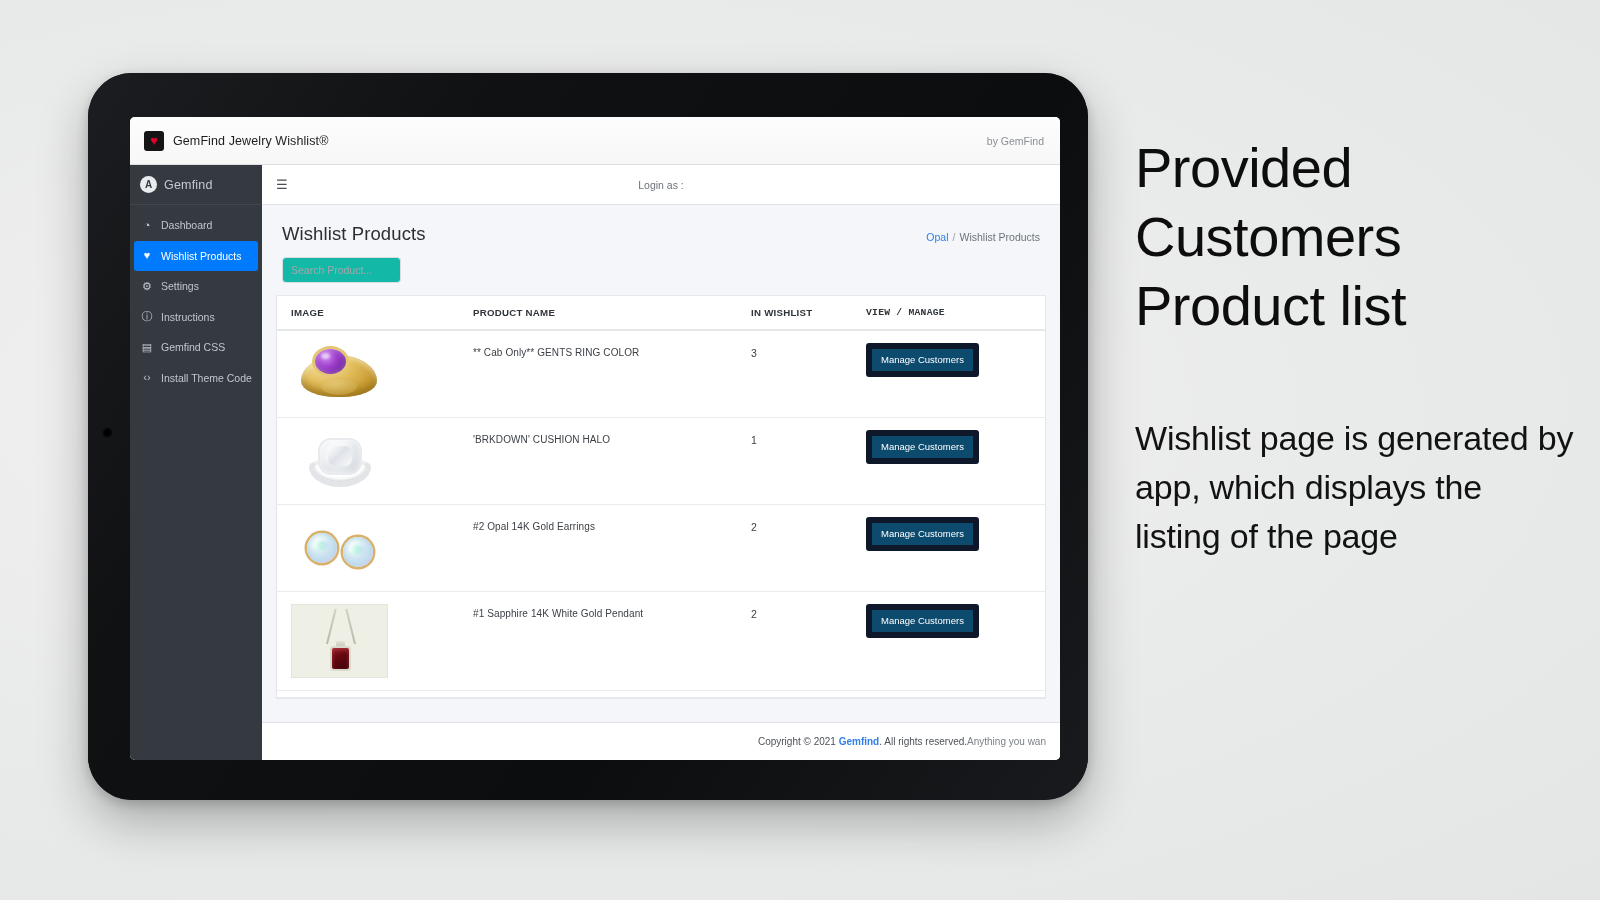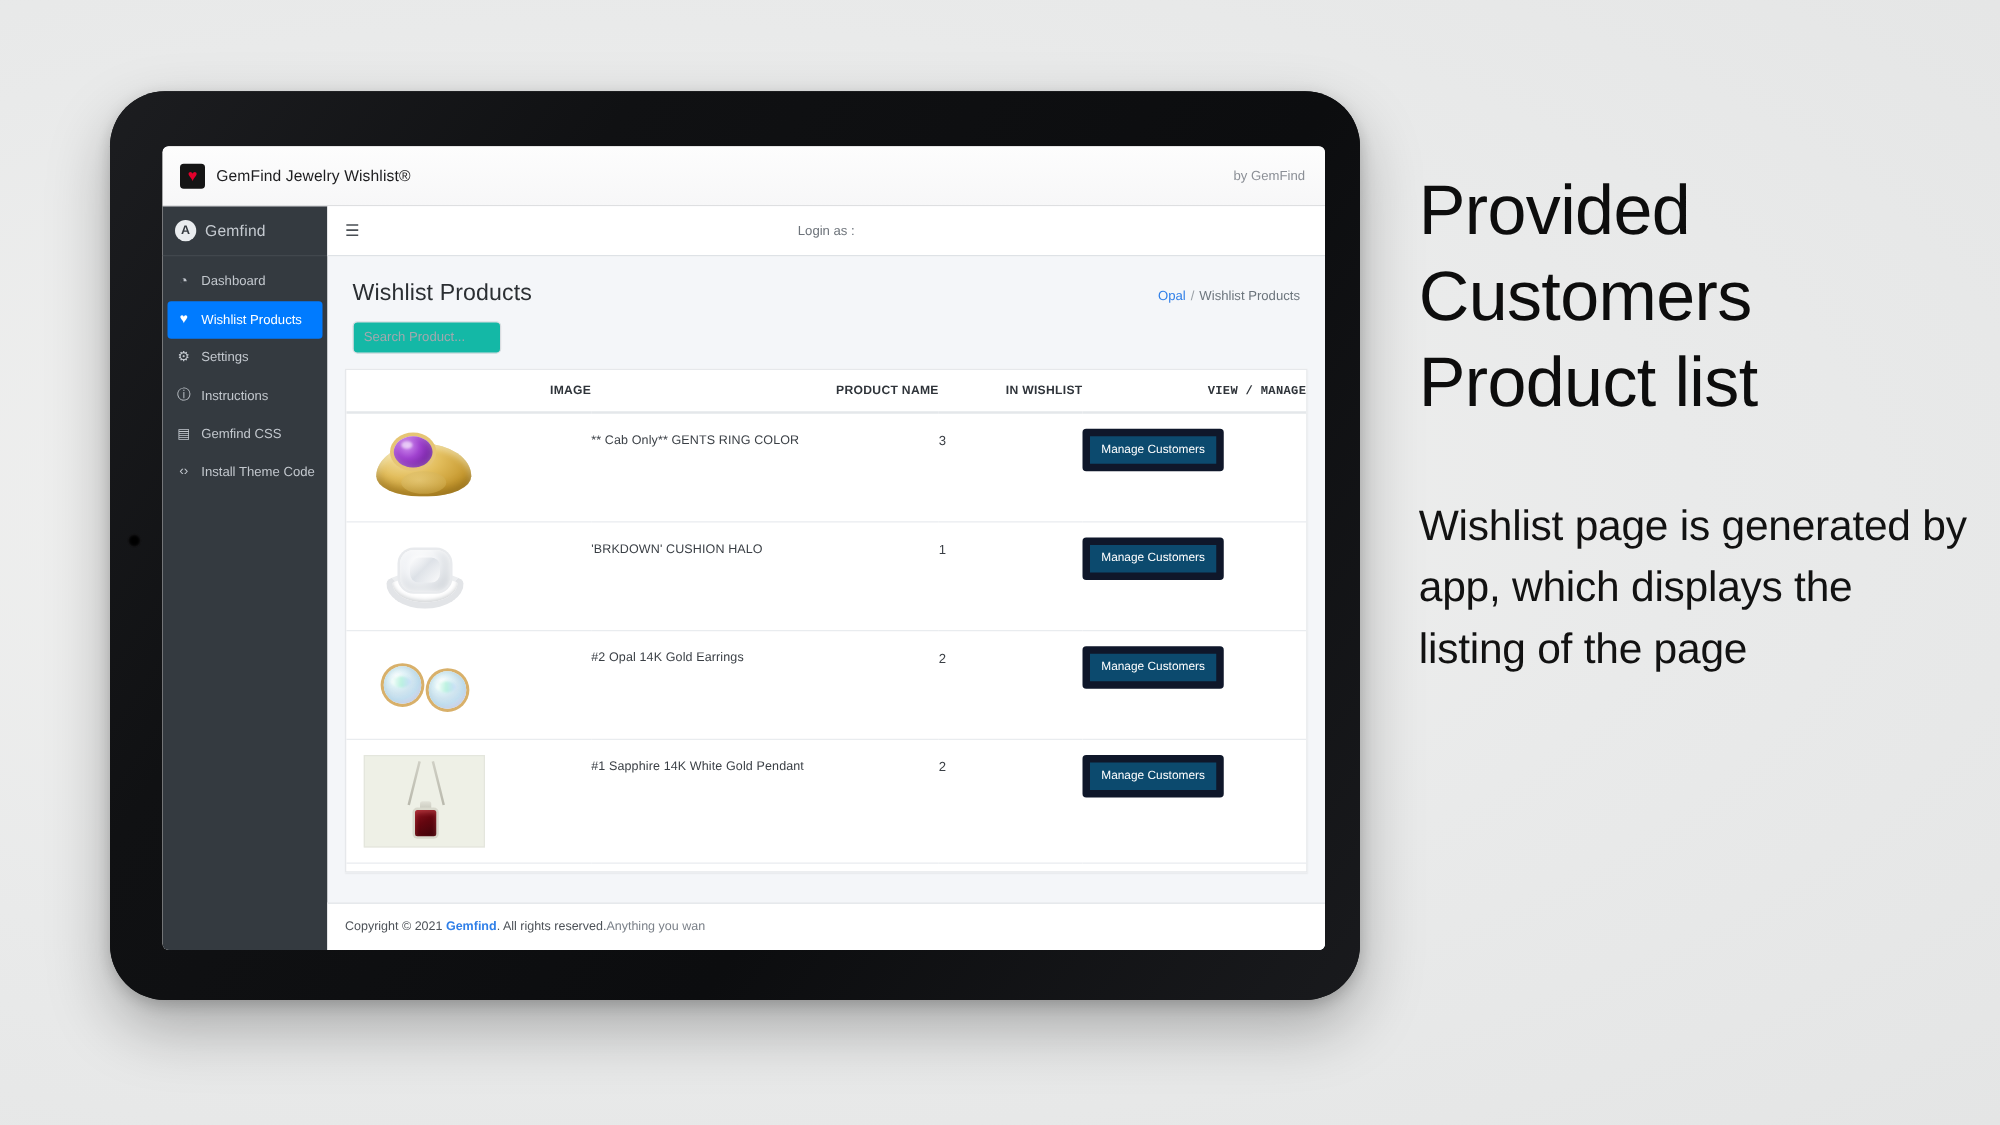--- a/index.html
+++ b/index.html
@@ -249,21 +249,21 @@
     background: #fff;
     margin: 0 14px;
     border: 1px solid #e6e8eb;
     border-top: 1px solid #e6e8eb;
     box-shadow: 0 1px 1px rgba(0,0,0,.05);
     flex: 1;
     overflow: hidden;
   }
   table { width: 100%; border-collapse: collapse; table-layout: fixed; }
   thead th {
-    text-align: right;
+    text-align: left;
     font-size: 9.7px;
     font-weight: bold;
     color: #2f343a;
     letter-spacing: .25px;
     padding: 11px 0 11px 0;
     border-bottom: 2px solid #e4e7ea;
     text-transform: uppercase;
   }
   th.c-img   { width: 196px; padding-left: 14px; }
   th.c-name  { width: 278px; }
@@ -437,21 +437,21 @@
     box-shadow: 0 0 0 2px #d9d9cd, inset 0 2px 4px rgba(255,120,120,.35);
   }
 
   
   .footer {
     background: #fff;
     border-top: 1px solid #dee2e6;
     height: 38px;
     display: flex;
     align-items: center;
-    justify-content: flex-start;
+    justify-content: flex-end;
     padding: 0 14px;
     flex: 0 0 38px;
   }
   .footer .left { font-size: 10px; color: #4d5258; white-space: nowrap; }
   .footer .left b { color: #2f7fe8; font-weight: bold; }
   .footer .right { font-size: 10px; color: #7b8189; white-space: nowrap; }
   .card-gap { height: 24px; flex: 0 0 24px; }
 
   
   .copy {
@@ -461,21 +461,21 @@
     width: 440px;
   }
   .copy h1 {
     font-size: 56px;
     font-weight: normal;
     line-height: 1.23;
     color: #0d0d0d;
     letter-spacing: -0.5px;
   }
   .copy p {
-    margin-top: 56px;
+    margin-top: 73px;
     font-size: 34px;
     font-weight: normal;
     line-height: 1.44;
     color: #121212;
     letter-spacing: -0.2px;
   }
 </style>
 </head>
 <body>
 

